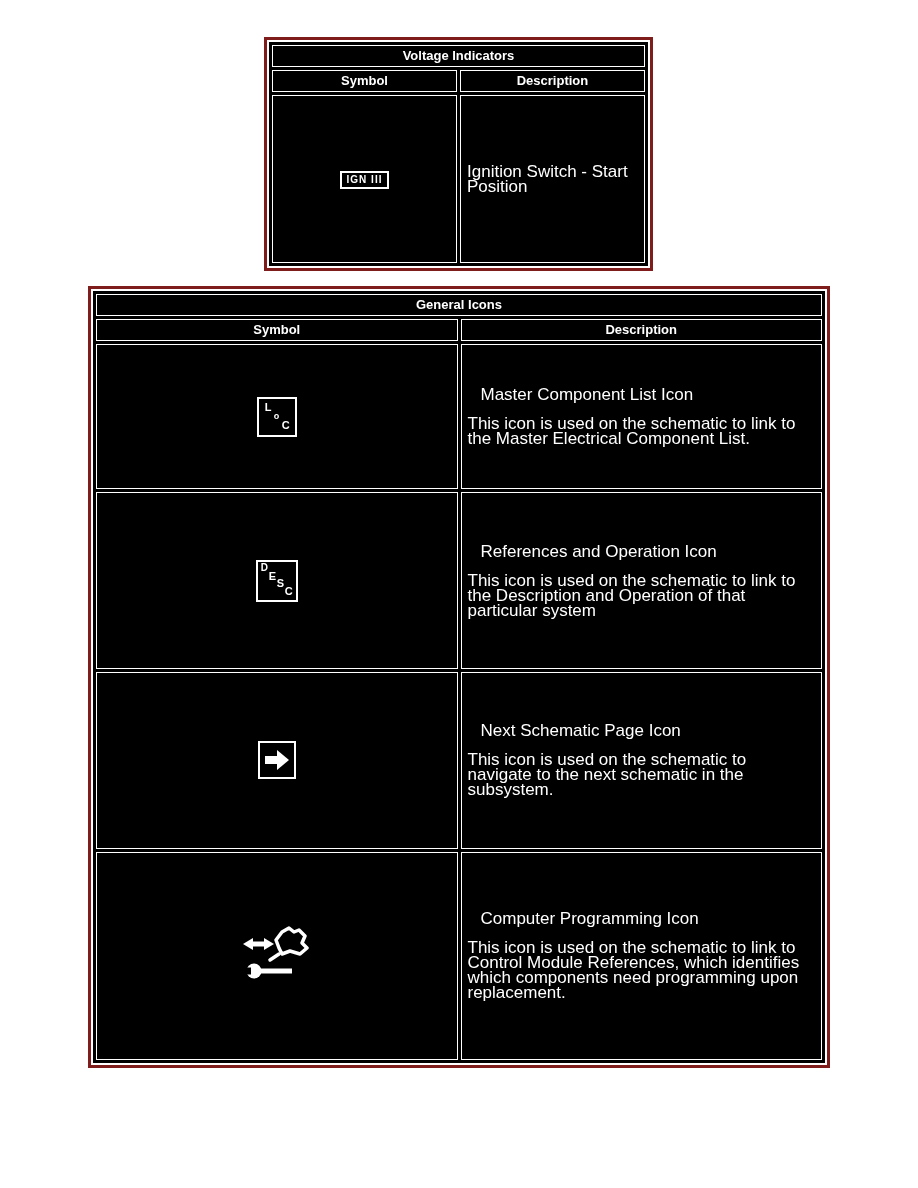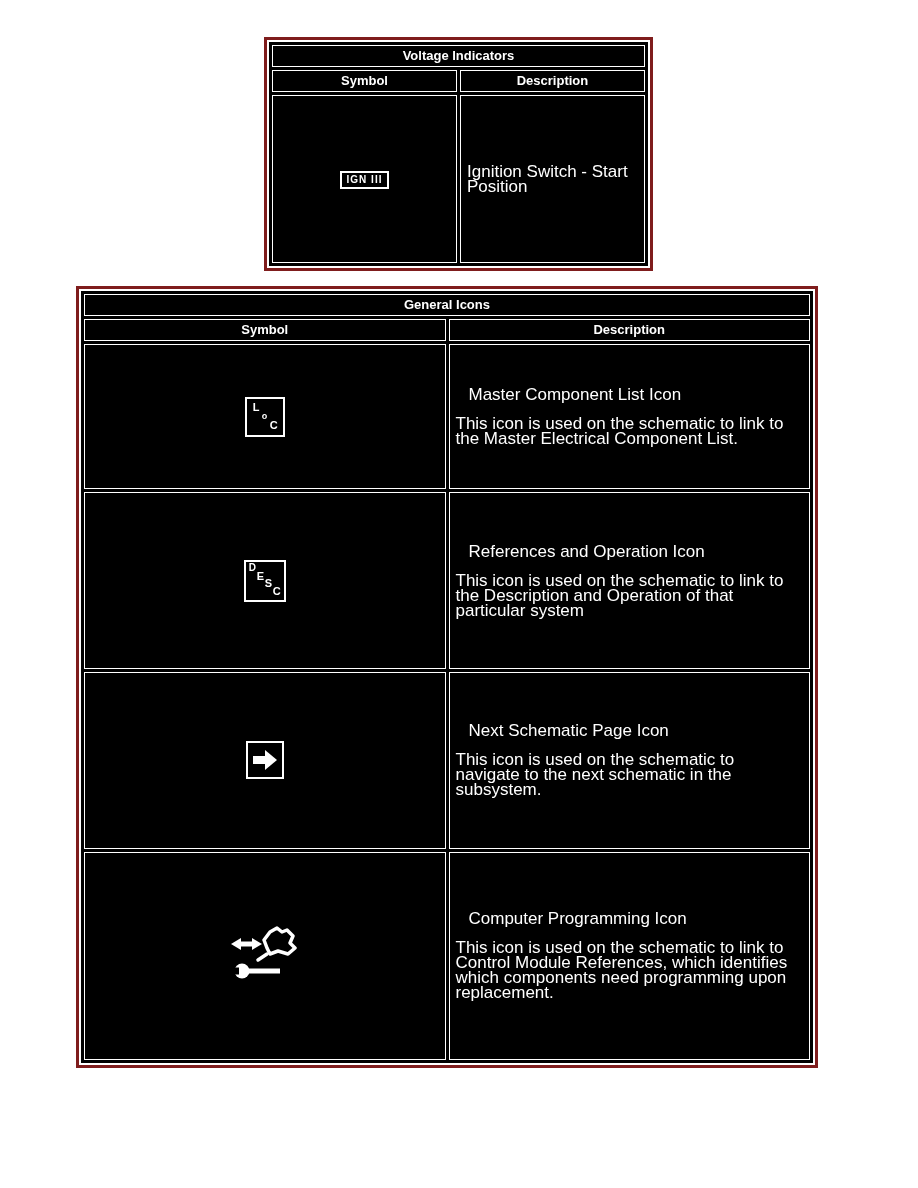--- a/index.html
+++ b/index.html
@@ -5,21 +5,21 @@
   html,body{margin:0;padding:0;}
   body{
     width:918px;height:1188px;background:#ffffff;
     font-family:"Liberation Sans",sans-serif;color:#ffffff;position:relative;
   }
   .page{position:absolute;left:0;top:0;width:918px;height:1188px;background:#ffffff;}
 
   
   .tbl-frame{position:absolute;background:#7f1d1d;padding:3px;box-sizing:border-box;}
   .voltage-frame{left:264px;top:37px;width:389px;height:234px;}
-  .general-frame{left:76px;top:286px;width:742px;height:782px;}
+  .general-frame{left:88px;top:286px;width:742px;height:782px;}
 
   table.tbl{
     width:100%;height:100%;background:#000000;
     border:2px solid #ffffff;border-collapse:separate;border-spacing:3px;
     table-layout:fixed;
   }
   .tbl td,.tbl th{
     border:1px solid #ffffff;background:#000000;color:#ffffff;
     vertical-align:middle;padding:0;overflow:hidden;
   }

